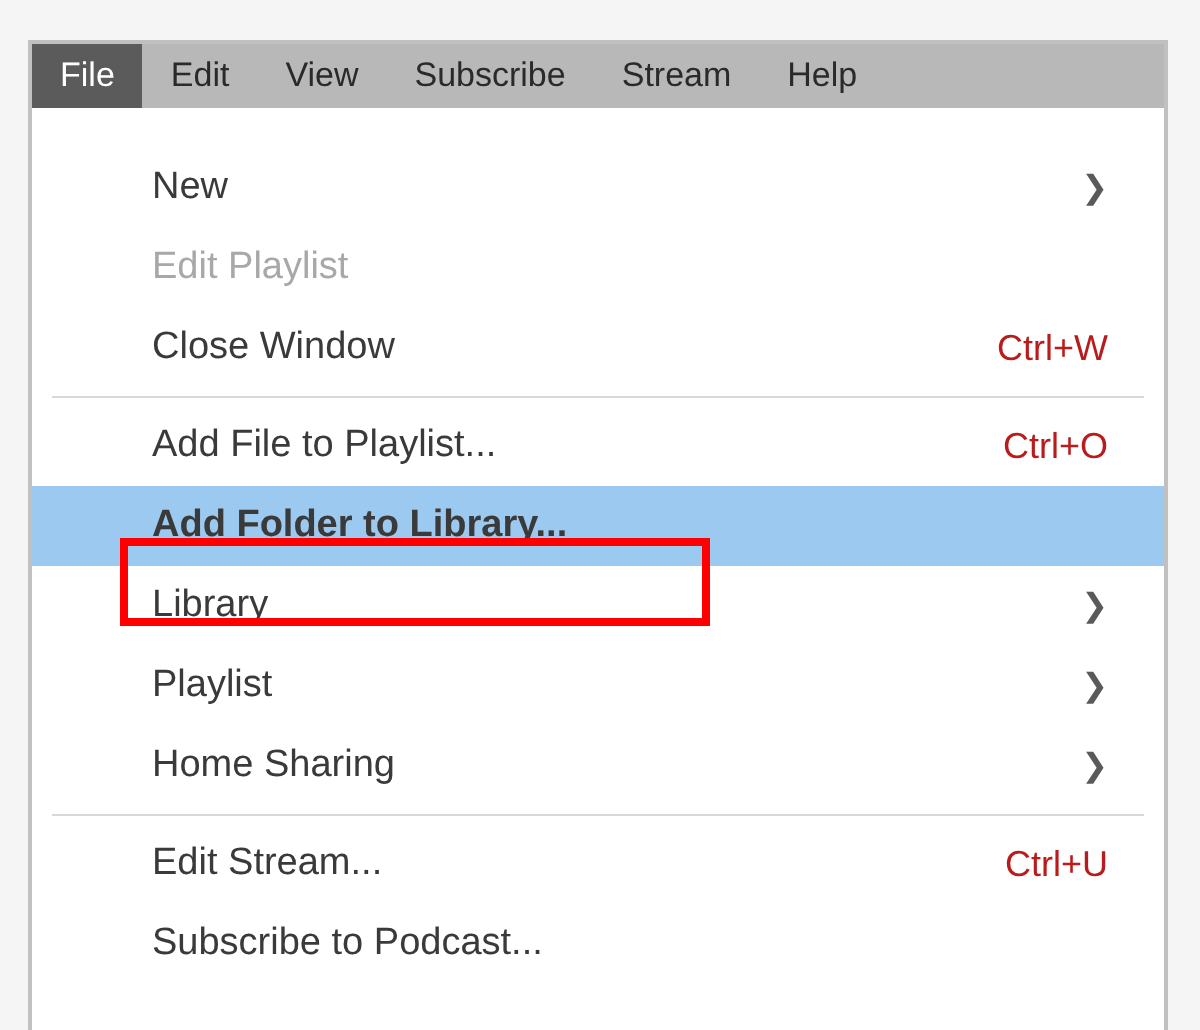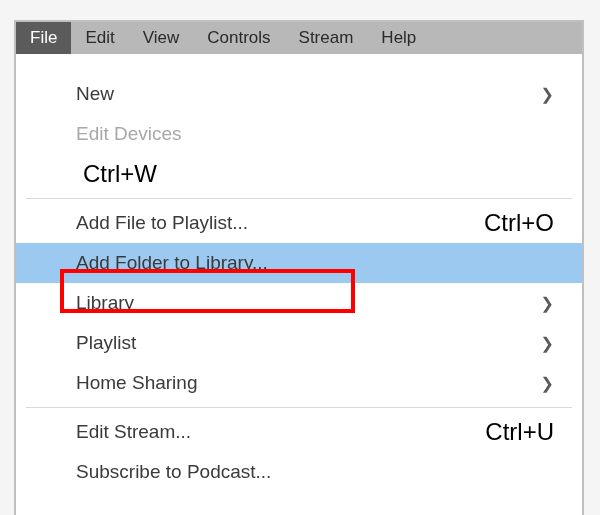--- a/index.html
+++ b/index.html
@@ -60,27 +60,28 @@
       font-size: 19px;
       color: #3a3a3a;
       cursor: default;
       position: relative;
     }
     .menu-item.disabled {
       color: #a8a8a8;
     }
     .menu-item.highlighted {
       background: #9cc9f0;
+      font-weight: bold;
     }
     .menu-item .label {
       flex: 1;
     }
     .menu-item .shortcut {
-      font-size: 24px;
-      color: #000000;
+      font-size: 18px;
+      color: #b91c1c;
       margin-left: 7px;
     }
     .menu-item .chevron {
       font-size: 16px;
       color: #5a5a5a;
       margin-left: 20px;
     }
     .separator {
       height: 1px;
       background: #d8d8d8;
@@ -105,42 +106,43 @@
     <div class="menubar-item active">
         <span>File</span>
       </div>
     <div class="menubar-item">
         <span>Edit</span>
       </div>
     <div class="menubar-item">
         <span>View</span>
       </div>
     <div class="menubar-item">
-        <span>Controls</span>
+        <span>Subscribe</span>
       </div>
     <div class="menubar-item">
         <span>Stream</span>
       </div>
     <div class="menubar-item">
         <span>Help</span>
       </div>
   </div>
 
   <div class="dropdown">
 
     <div class="menu-item">
       <span class="label">New</span>
       <span class="chevron">❯</span>
     </div>
 
     <div class="menu-item disabled">
-      <span class="label">Edit Devices</span>
+      <span class="label">Edit Playlist</span>
     </div>
 
     <div class="menu-item">
+      <span class="label">Close Window</span>
       <span class="shortcut">Ctrl+W</span>
     </div>
 
     <div class="separator"></div>
 
     <div class="menu-item">
       <span class="label">Add File to Playlist...</span>
       <span class="shortcut">Ctrl+O</span>
     </div>
 

